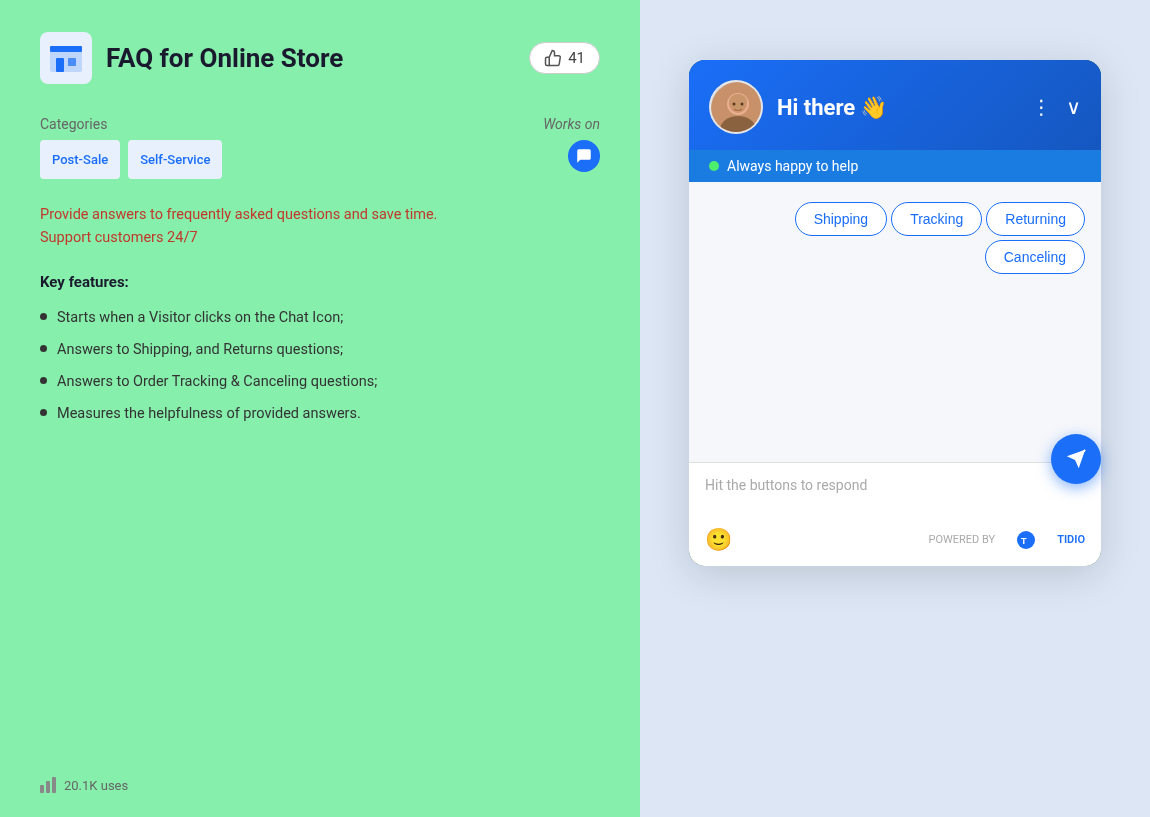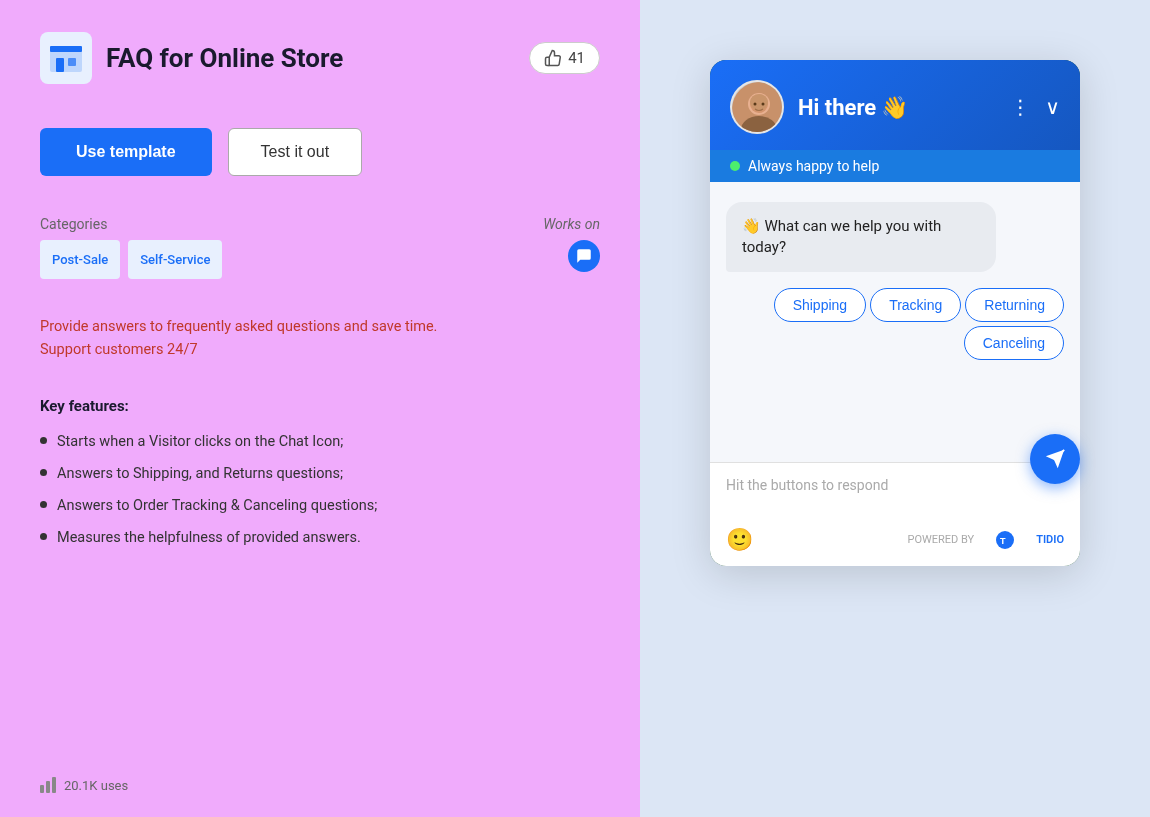--- a/index.html
+++ b/index.html
@@ -6,25 +6,25 @@
     body {
       font-family: -apple-system, BlinkMacSystemFont, 'Segoe UI', Roboto, sans-serif;
       background: #e8edf5;
       width: 1150px;
       height: 817px;
       display: flex;
       overflow: hidden;
     }
     .left-panel {
       width: 640px;
-      background: #f0abfc;
+      background: #86efac;
       padding: 32px 40px;
       display: flex;
       flex-direction: column;
-      gap: 12px;
+      gap: 0;
       position: relative;
     }
     .right-panel {
       flex: 1;
       background: #dce6f5;
       display: flex;
       align-items: flex-start;
       justify-content: center;
       padding-top: 60px;
     }
@@ -190,21 +190,21 @@
     }
     .bar-chart-icon span {
       background: #888;
       width: 4px;
       display: block;
       border-radius: 1px;
     }
 
     
     .chat-widget {
-      width: 370px;
+      width: 412px;
       background: #14532d;
       border-radius: 16px;
       overflow: hidden;
       box-shadow: 0 8px 40px rgba(0,0,0,0.15);
       display: flex;
       flex-direction: column;
     }
     .chat-header {
       background: linear-gradient(135deg, #1a6ef7 0%, #1557c0 100%);
       padding: 20px 20px 16px 20px;
@@ -366,24 +366,20 @@
     </div>
     <div class="like-badge">
       <svg width="18" height="18" viewBox="0 0 24 24" fill="none" stroke="#555" stroke-width="2">
         <path d="M14 9V5a3 3 0 0 0-3-3l-4 9v11h11.28a2 2 0 0 0 2-1.7l1.38-9a2 2 0 0 0-2-2.3z"></path>
         <path d="M7 22H4a2 2 0 0 1-2-2v-7a2 2 0 0 1 2-2h3"></path>
       </svg>
       <span>41</span>
     </div>
   </div>
 
-  <div class="action-buttons">
-    <button class="btn-primary">Use template</button>
-    <button class="btn-secondary">Test it out</button>
-  </div>
 
   <div class="categories-section">
     <div class="categories-left">
       <div class="categories-label">Categories</div>
       <div class="tags">
         <span class="tag">Post-Sale</span>
         <span class="tag">Self-Service</span>
       </div>
     </div>
     <div class="works-on-section">
@@ -459,21 +455,20 @@
           <span class="header-chevron">∨</span>
         </div>
       </div>
 
       <div class="chat-status-bar">
         <div class="status-dot"></div>
         <span class="status-text">Always happy to help</span>
       </div>
 
       <div class="chat-body">
-        <div class="chat-bubble">👋 What can we help you with today?</div>
         <div class="quick-replies">
           <button class="quick-reply-btn">Shipping</button>
           <button class="quick-reply-btn">Tracking</button>
           <button class="quick-reply-btn">Returning</button>
           <button class="quick-reply-btn">Canceling</button>
         </div>
       </div>
 
       <div class="chat-input-area">
         <div class="chat-input-placeholder">Hit the buttons to respond</div>

